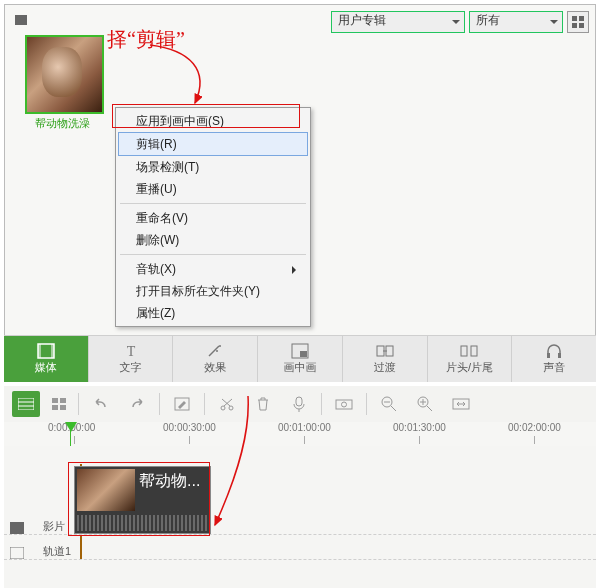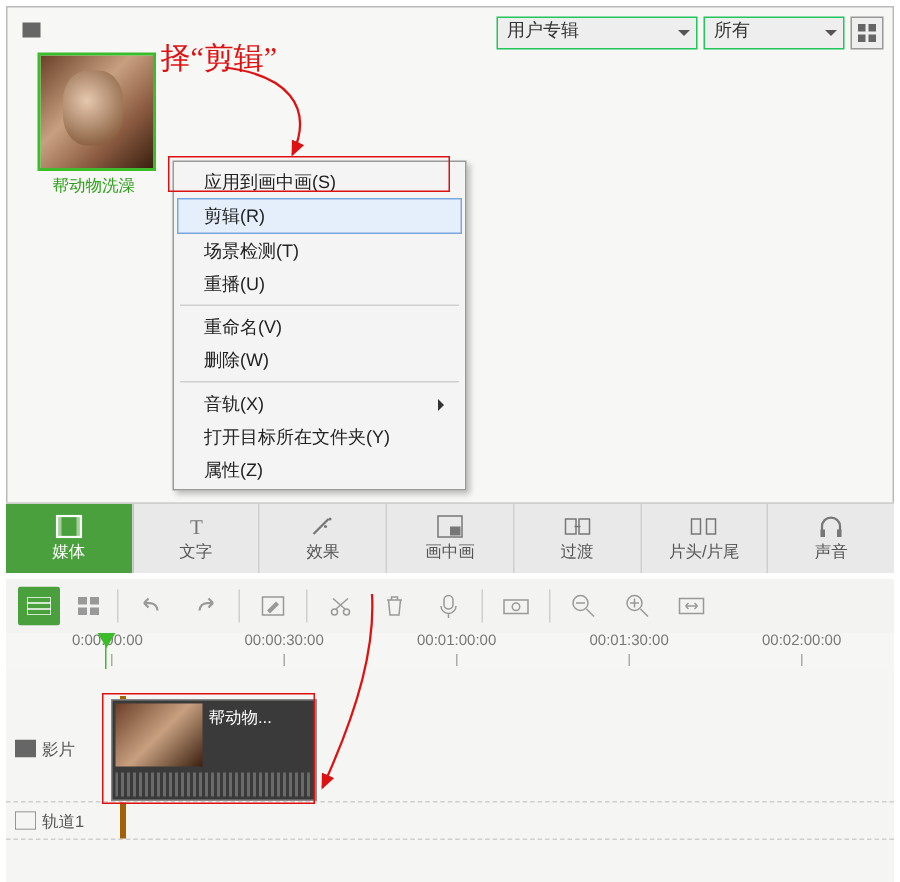--- a/index.html
+++ b/index.html
@@ -46,25 +46,25 @@
   .ruler-track{position:absolute;left:70px;right:0;top:0;bottom:0;}
   .tick{position:absolute;top:0;height:100%;font-size:10px;color:#777;}
   .tick::before{content:"";position:absolute;left:0;top:14px;width:1px;height:8px;background:#aaa;}
   .tick span{position:absolute;left:-26px;top:0;width:60px;text-align:left;}
   .playhead{position:absolute;left:70px;top:422px;width:0;height:160px;border-left:1px solid #3cbb2b;}
   .playhead::before{content:"";position:absolute;left:-6px;top:0;width:12px;height:10px;background:#3cbb2b;clip-path:polygon(0 0,100% 0,50% 100%);}
   
   .tracks{position:absolute;left:4px;right:4px;top:446px;bottom:0;background:#f5f5f3;}
   .track-row{position:relative;height:70px;border-bottom:1px dashed #cfcfcf;}
   .track-row.small{height:24px;border-bottom:1px dashed #cfcfcf;}
-  .track-head{position:absolute;left:0;top:0;width:70px;height:100%;display:flex;align-items:center;gap:4px;padding-left:6px;color:#555;font-size:11px;border-right:4px solid #a16207;}
+  .track-head{position:absolute;left:0;top:0;width:70px;height:100%;display:flex;align-items:flex-end;gap:19px;padding-left:6px;color:#555;font-size:11px;border-right:2px solid #a16207;}
   .track-head svg{width:14px;height:12px;}
   .clip{position:absolute;left:70px;top:2px;width:135px;height:66px;background:#3a3a3a;border:1px solid #888;}
   .clip-thumb{position:absolute;left:2px;top:2px;width:58px;height:42px;background:linear-gradient(135deg,#6b4028, #c8a080, #3a2010);}
-  .clip-label{position:absolute;left:64px;top:4px;right:4px;color:#fff;font-size:11px;overflow:hidden;white-space:nowrap;}
+  .clip-label{position:absolute;left:64px;top:4px;right:4px;color:#fff;font-size:16px;overflow:hidden;white-space:nowrap;}
   .clip-wave{position:absolute;left:2px;right:2px;bottom:2px;height:16px;background:repeating-linear-gradient(90deg,#6a6a6a 0 2px,#3a3a3a 2px 4px);}
   .guide-box{position:absolute;border:1px solid #d11;pointer-events:none;}
 </style>
 </head>
 <body>
 
 <div class="app">
 
   <div class="media-panel">
     <div class="folder-icon"></div>

